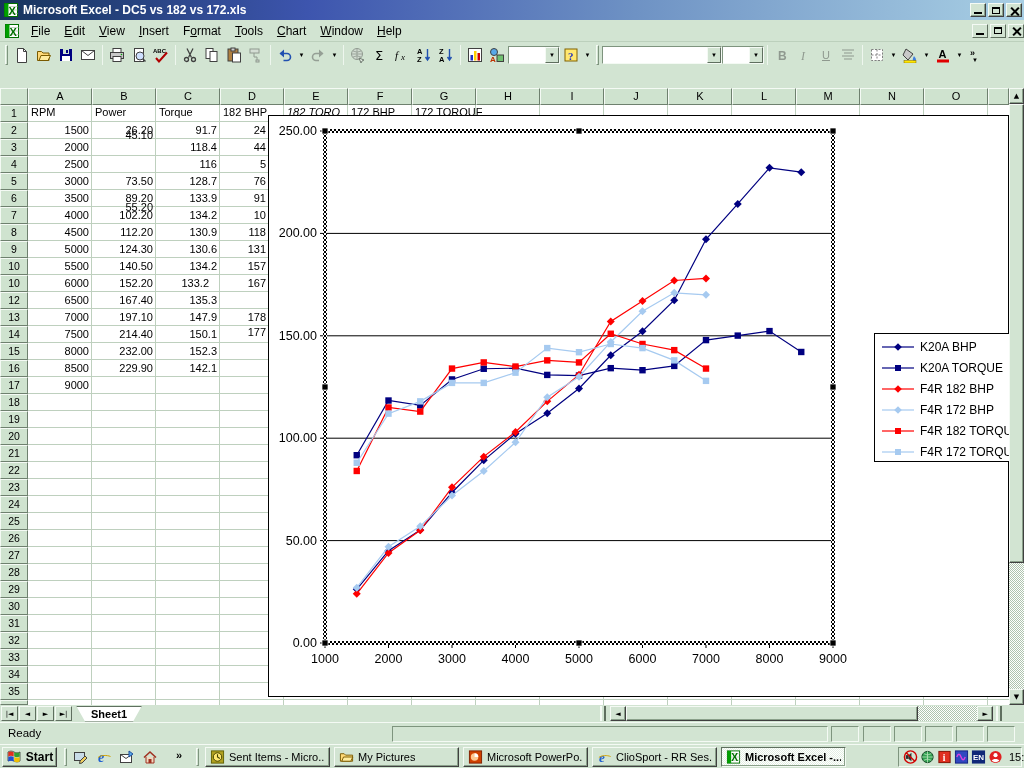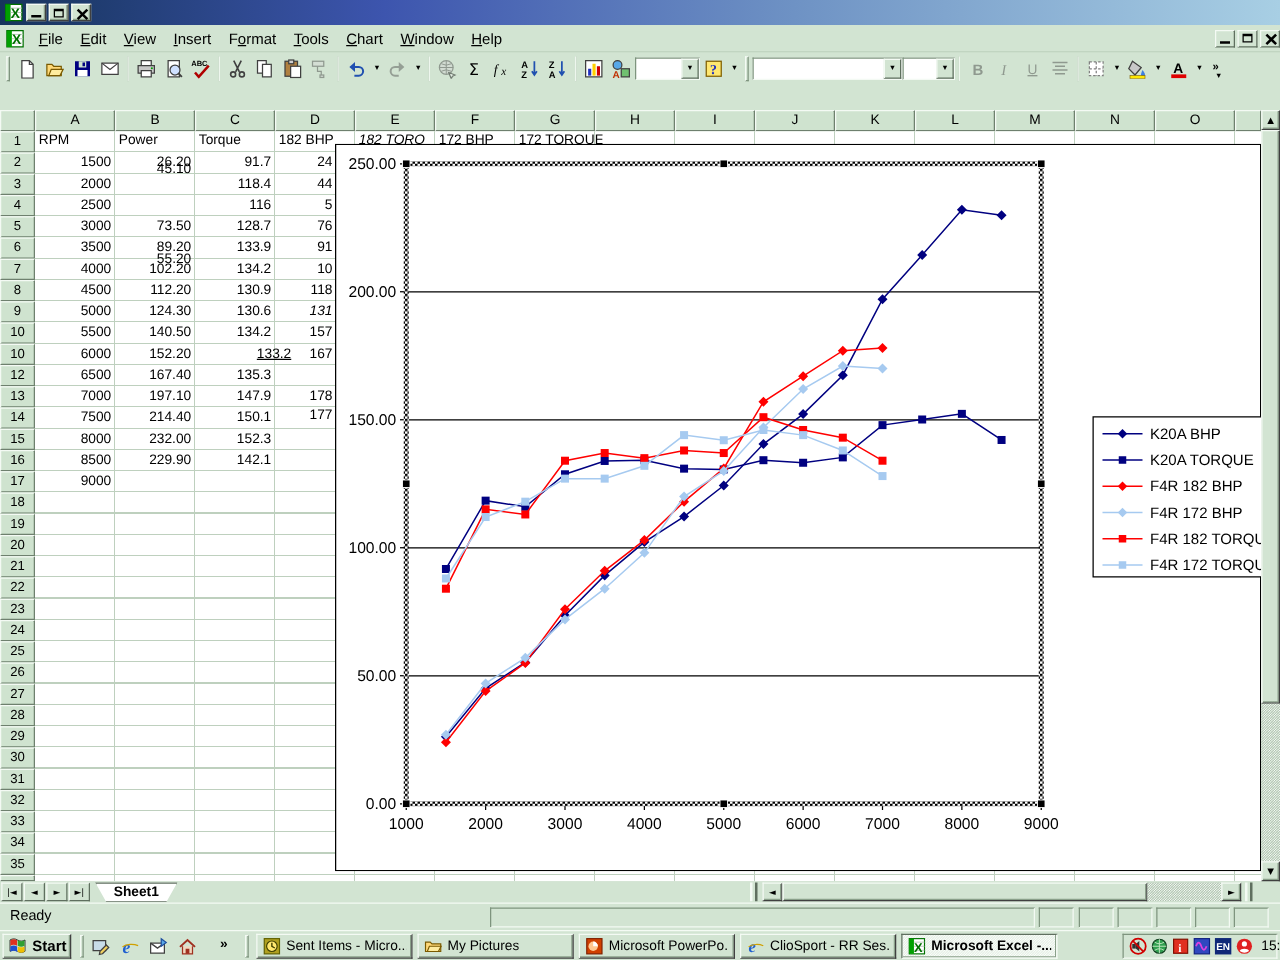--- a/index.html
+++ b/index.html
@@ -91,20 +91,21 @@
 
   <div class="abs" id="titlebar">
     <span class="qlico" id="appicon">
         <svg viewBox="0 0 16 16" width="16" height="16">
           <rect x="1.5" y="1.5" width="13" height="13" fill="#fff" stroke="#007000"></rect>
           <path d="M1.5 1.5h4v13h-4z" fill="#00a000"></path>
           <path d="M5.5 4.5h9M5.5 8h9M5.5 11.5h9" stroke="#b0c0b0" stroke-width=".7"></path>
           <text x="5.5" y="12.5" font-size="11" font-weight="bold" fill="#007000">X</text>
         </svg>
       </span>
+    <span class="ttl">Microsoft Excel - DC5 vs 182 vs 172.xls</span>
     <span class="winbtn raised2">
         <span class="g-min"></span>
       </span>
     <span class="winbtn raised2">
         <span class="g-rest"></span>
       </span>
     <span class="winbtn raised2">
         <span class="g-x"></span>
       </span>
   </div>
@@ -447,28 +448,28 @@
       <div class="cell num" style="left: 64px; top: 102px; width: 64px;">102.20</div>
       <div class="cell num" style="left: 128px; top: 102px; width: 64px;">134.2</div>
       <div class="cell dnum" style="left: 192px; top: 102px; width: 46px;">10</div>
       <div class="cell num" style="left: 0px; top: 119px; width: 64px;">4500</div>
       <div class="cell num" style="left: 64px; top: 119px; width: 64px;">112.20</div>
       <div class="cell num" style="left: 128px; top: 119px; width: 64px;">130.9</div>
       <div class="cell dnum" style="left: 192px; top: 119px; width: 46px;">118</div>
       <div class="cell num" style="left: 0px; top: 136px; width: 64px;">5000</div>
       <div class="cell num" style="left: 64px; top: 136px; width: 64px;">124.30</div>
       <div class="cell num" style="left: 128px; top: 136px; width: 64px;">130.6</div>
-      <div class="cell dnum" style="left: 192px; top: 136px; width: 46px; font-style: italic;">131</div>
+      <div class="cell dnum" style="left: 192px; top: 136px; width: 46px;">131</div>
       <div class="cell num" style="left: 0px; top: 153px; width: 64px;">5500</div>
       <div class="cell num" style="left: 64px; top: 153px; width: 64px;">140.50</div>
       <div class="cell num" style="left: 128px; top: 153px; width: 64px;">134.2</div>
       <div class="cell dnum" style="left: 192px; top: 153px; width: 46px;">157</div>
       <div class="cell num" style="left: 0px; top: 170px; width: 64px;">6000</div>
       <div class="cell num" style="left: 64px; top: 170px; width: 64px;">152.20</div>
-      <div class="cell num" style="left: 144px; top: 170px; width: 64px; text-decoration: underline;">133.2</div>
+      <div class="cell num" style="left: 120px; top: 170px; width: 64px;">133.2</div>
       <div class="cell dnum" style="left: 192px; top: 170px; width: 46px;">167</div>
       <div class="cell num" style="left: 0px; top: 187px; width: 64px;">6500</div>
       <div class="cell num" style="left: 64px; top: 187px; width: 64px;">167.40</div>
       <div class="cell num" style="left: 128px; top: 187px; width: 64px;">135.3</div>
       <div class="cell dnum" style="left: 192px; top: 187px; width: 46px; margin-top: 32px;">177</div>
       <div class="cell num" style="left: 0px; top: 204px; width: 64px;">7000</div>
       <div class="cell num" style="left: 64px; top: 204px; width: 64px;">197.10</div>
       <div class="cell num" style="left: 128px; top: 204px; width: 64px;">147.9</div>
       <div class="cell dnum" style="left: 192px; top: 204px; width: 46px;">178</div>
       <div class="cell num" style="left: 0px; top: 221px; width: 64px;">7500</div>

